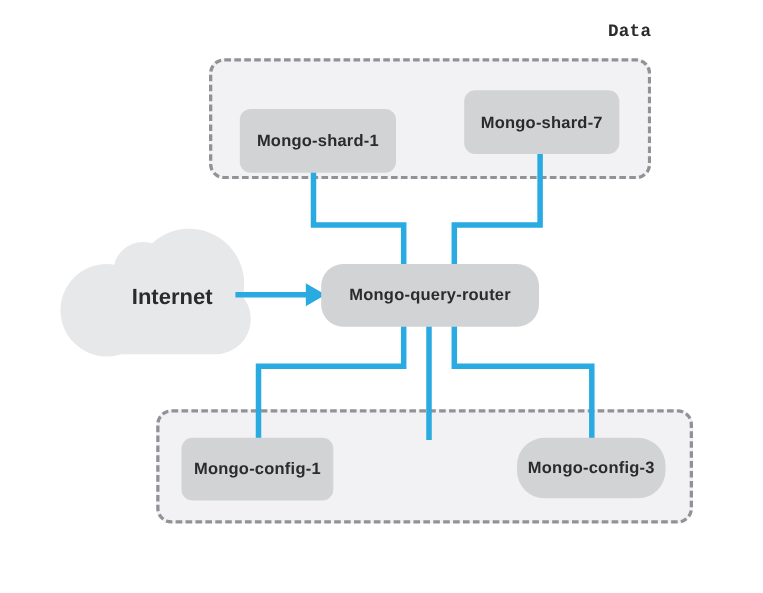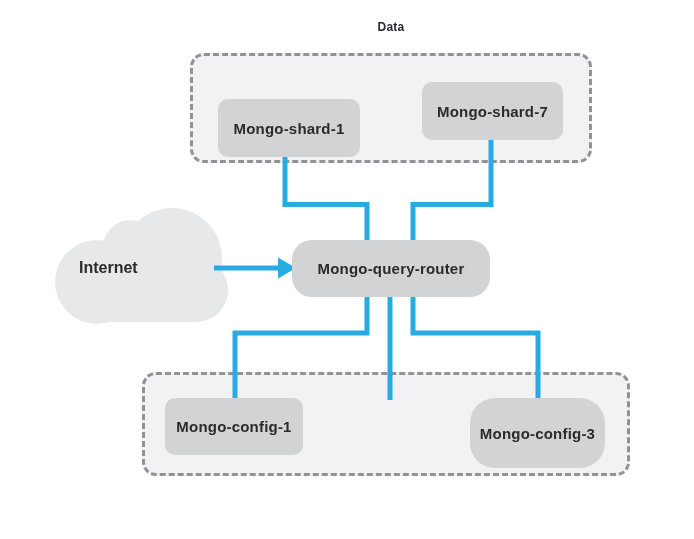--- a/index.html
+++ b/index.html
@@ -18,26 +18,27 @@
   .canvas {
     position: relative;
     width: 694px;
     height: 539px;
     background: var(--background);
     overflow: hidden;
   }
 
   .group-label {
     position: absolute;
-    text-align: center;
-    font-size: 12px;
+    text-align: right;
+    font-size: 16px;
     font-weight: bold;
     color: var(--text);
     letter-spacing: 0.2px;
     z-index: 4;
+    font-family: Liberation Mono, monospace;
   }
 
   .group-box {
     position: absolute;
     background: var(--group-fill);
     border: 3px dashed var(--group-border);
     border-radius: 14px;
     z-index: 1;
   }
 
@@ -74,23 +75,24 @@
   .cloud-layer {
     position: absolute;
     left: 50px; top: 203px;
     width: 185px; height: 125px;
     z-index: 1;
   }
   .cloud-part { fill: var(--cloud-fill); }
 
   .cloud-label {
     position: absolute;
-    left: 79px; top: 259px;
+    left: 99px; top: 259px;
     width: 115px;
-    font-size: 16px;
+    text-align: center;
+    font-size: 20px;
     font-weight: bold;
     color: var(--text);
     z-index: 2;
   }
 </style>
 </head>
 <body>
 
 <div class="canvas">
 
@@ -121,16 +123,16 @@
     <polygon class="arrow-head" points="278,257.5 296,268 278,278.5"></polygon>
   </svg>
 
   <div class="node" style="left:292px; top:240px; width:198px; height:57px;border-radius:20px;">Mongo-query-router</div>
 
   <div class="group-box" style="left:142px; top:372px; width:488px; height:104px;"></div>
 
   <div class="node" style="left:165px; top:398px; width:138px; height:57px;">Mongo-config-1</div>
 
 
-  <div class="node" style="left:470px; top:398px; width:135px; height:70px;border-radius:25px;">Mongo-config-3</div>
+  <div class="node" style="left:470px; top:398px; width:135px; height:55px;border-radius:25px;">Mongo-config-3</div>
 
 
 </div>
 
 </body></html>

